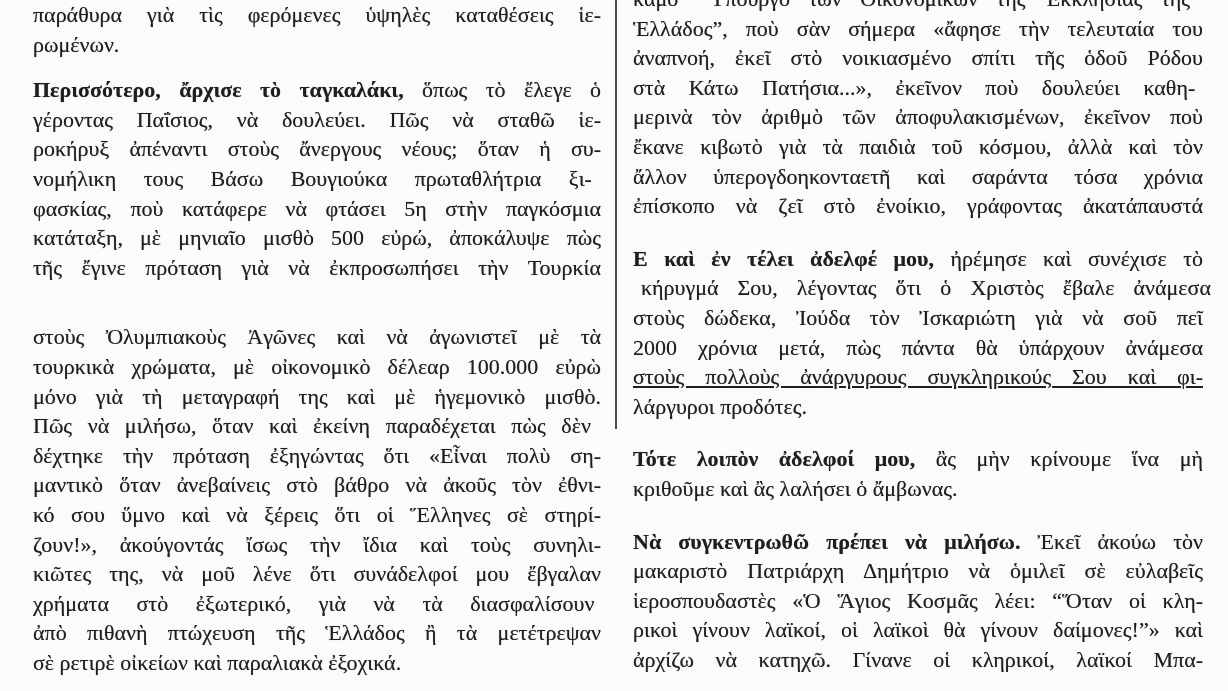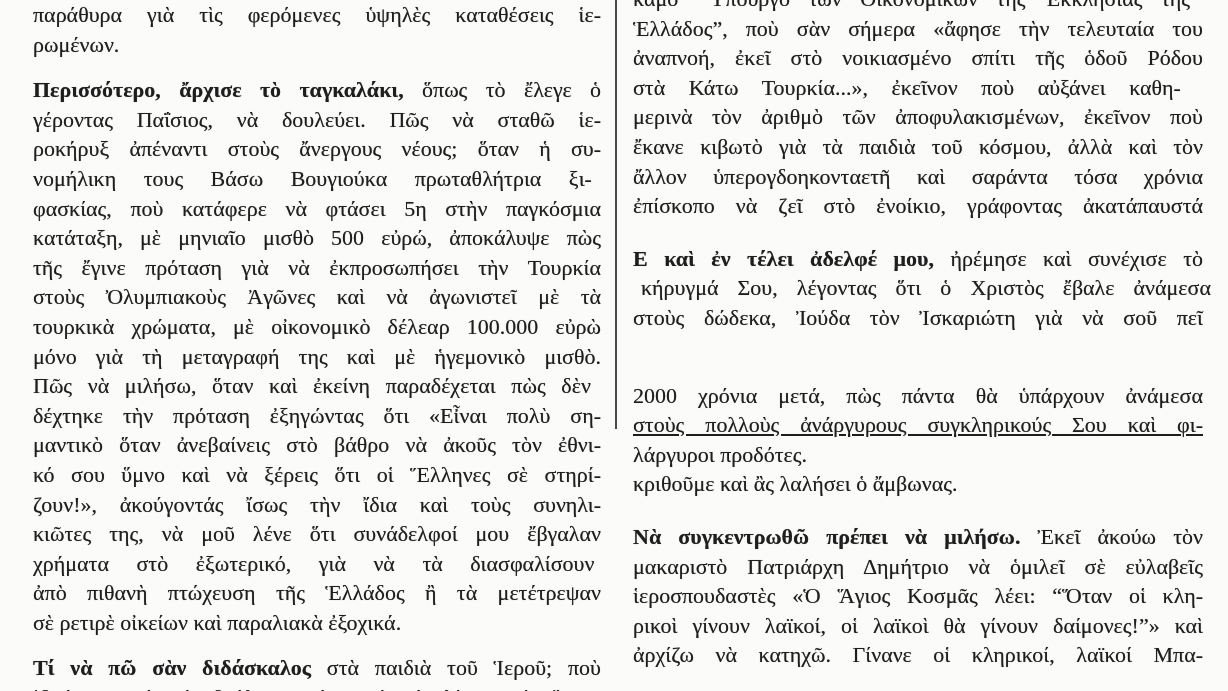--- a/index.html
+++ b/index.html
@@ -49,51 +49,52 @@
   <div class="col col-left">
       <div class="line" style="word-spacing: 19.4792px;"><span class="inner"><span>παράθυρα γιὰ τὶς φερόμενες ὑψηλὲς καταθέσεις ἱε-</span></span></div>
       <div class="line last"><span class="inner"><span>ρωμένων.</span></span></div>
       <div class="line para" style="word-spacing: 12.8616px;"><span class="inner"><b>Περισσότερο, ἄρχισε τὸ ταγκαλάκι,</b><span> ὅπως τὸ ἔλεγε ὁ</span></span></div>
       <div class="line" style="word-spacing: 18.2478px;"><span class="inner"><span>γέροντας Παΐσιος, νὰ δουλεύει. Πῶς νὰ σταθῶ ἱε-</span></span></div>
       <div class="line" style="word-spacing: 14.7254px;"><span class="inner"><span>ροκήρυξ ἀπέναντι στοὺς ἄνεργους νέους; ὅταν ἡ συ-</span></span></div>
       <div class="line" style="word-spacing: 22px;"><span class="inner"><span>νομήλικη τους Βάσω Βουγιούκα πρωταθλήτρια ξι-</span></span></div>
       <div class="line" style="word-spacing: 13.0647px;"><span class="inner"><span>φασκίας, ποὺ κατάφερε νὰ φτάσει 5η στὴν παγκόσμια</span></span></div>
       <div class="line" style="word-spacing: 11.5938px;"><span class="inner"><span>κατάταξη, μὲ μηνιαῖο μισθὸ 500 εὐρώ, ἀποκάλυψε πὼς</span></span></div>
       <div class="line" style="word-spacing: 14.0446px;"><span class="inner"><span>τῆς ἔγινε πρόταση γιὰ νὰ ἐκπροσωπήσει τὴν Τουρκία</span></span></div>
-      <div class="line" style="word-spacing: 15.9174px;"><span class="inner"><span>στοὺς Ὀλυμπιακοὺς Ἀγῶνες καὶ νὰ ἀγωνιστεῖ μὲ τὰ</span></span></div>
+      <div class="line" style="word-spacing: 15.9174px; margin-top: 40px;"><span class="inner"><span>στοὺς Ὀλυμπιακοὺς Ἀγῶνες καὶ νὰ ἀγωνιστεῖ μὲ τὰ</span></span></div>
       <div class="line" style="word-spacing: 11.6406px;"><span class="inner"><span>τουρκικὰ χρώματα, μὲ οἰκονομικὸ δέλεαρ 100.000 εὐρὼ</span></span></div>
       <div class="line" style="word-spacing: 13.6289px;"><span class="inner"><span>μόνο γιὰ τὴ μεταγραφή της καὶ μὲ ἡγεμονικὸ μισθὸ.</span></span></div>
       <div class="line" style="word-spacing: 10.1597px;"><span class="inner"><span>Πῶς νὰ μιλήσω, ὅταν  καὶ ἐκείνη παραδέχεται πὼς δὲν</span></span></div>
       <div class="line" style="word-spacing: 14.3862px;"><span class="inner"><span>δέχτηκε τὴν πρόταση ἐξηγώντας ὅτι «Εἶναι πολὺ ση-</span></span></div>
       <div class="line" style="word-spacing: 10.6875px;"><span class="inner"><span>μαντικὸ ὅταν ἀνεβαίνεις στὸ βάθρο νὰ ἀκοῦς τὸν ἐθνι-</span></span></div>
       <div class="line" style="word-spacing: 10.9656px;"><span class="inner"><span>κό σου ὕμνο καὶ νὰ ξέρεις ὅτι οἱ Ἕλληνες σὲ στηρί-</span></span></div>
       <div class="line" style="word-spacing: 17.3058px;"><span class="inner"><span>ζουν!», ἀκούγοντάς ἴσως τὴν ἴδια καὶ τοὺς συνηλι-</span></span></div>
       <div class="line" style="word-spacing: 12.4414px;"><span class="inner"><span>κιῶτες της, νὰ μοῦ λένε ὅτι συνάδελφοί μου ἔβγαλαν</span></span></div>
       <div class="line" style="word-spacing: 22px;"><span class="inner"><span>χρήματα στὸ ἐξωτερικό, γιὰ νὰ τὰ διασφαλίσουν</span></span></div>
       <div class="line" style="word-spacing: 14.8415px;"><span class="inner"><span>ἀπὸ πιθανὴ πτώχευση τῆς Ἑλλάδος ἢ τὰ μετέτρεψαν</span></span></div>
       <div class="line last"><span class="inner"><span>σὲ ρετιρὲ οἰκείων καὶ παραλιακὰ ἐξοχικά.</span></span></div>
       <div class="line para" style="word-spacing: 10.3264px;"><span class="inner"><b>Τί νὰ πῶ σὰν διδάσκαλος</b><span> στὰ παιδιὰ τοῦ Ἱεροῦ; ποὺ</span></span></div>
       <div class="line" style="word-spacing: 12.526px;"><span class="inner"><span>ἱδρώνουν νὰ τὰ βγάλουν πέρα μὲ τὰ λίγα ποὺ ἔχουν</span></span></div>
     </div>
   <div class="divider"></div>
   <div class="col col-right">
       <div class="line" style="word-spacing: 12.9732px;"><span class="inner"><span>καμο  “Ὑπουργὸ τῶν Οἰκονομικῶν τῆς Ἐκκλησίας τῆς</span></span></div>
       <div class="line" style="word-spacing: 12.5804px;"><span class="inner"><span>Ἑλλάδος”, ποὺ σὰν σήμερα «ἄφησε τὴν τελευταία του</span></span></div>
       <div class="line" style="word-spacing: 14.5089px;"><span class="inner"><span>ἀναπνοή, ἐκεῖ στὸ νοικιασμένο σπίτι τῆς ὁδοῦ Ρόδου</span></span></div>
-      <div class="line" style="word-spacing: 17.9397px;"><span class="inner"><span>στὰ Κάτω Τουρκία...», ἐκεῖνον ποὺ  αὐξάνει καθη-</span></span></div>
+      <div class="line" style="word-spacing: 17.9397px;"><span class="inner"><span>στὰ Κάτω Πατήσια...», ἐκεῖνον ποὺ  δουλεύει καθη-</span></span></div>
       <div class="line" style="word-spacing: 14.0339px;"><span class="inner"><span>μερινὰ τὸν ἀριθμὸ τῶν ἀποφυλακισμένων, ἐκεῖνον ποὺ</span></span></div>
       <div class="line" style="word-spacing: 10.816px;"><span class="inner"><span>ἔκανε κιβωτὸ γιὰ τὰ παιδιὰ τοῦ κόσμου, ἀλλὰ καὶ τὸν</span></span></div>
       <div class="line" style="word-spacing: 20.8938px;"><span class="inner"><span>ἄλλον ὑπερογδοηκονταετῆ καὶ σαράντα τόσα χρόνια</span></span></div>
       <div class="line" style="word-spacing: 15.5156px;"><span class="inner"><span>ἐπίσκοπο νὰ ζεῖ στὸ ἐνοίκιο, γράφοντας ἀκατάπαυστά</span></span></div>
       <div class="line para" style="word-spacing: 10.9878px;"><span class="inner"><b>Ε καὶ ἐν τέλει ἀδελφέ μου,</b><span> ἠρέμησε καὶ συνέχισε τὸ</span></span></div>
       <div class="line" style="word-spacing: 13.5558px; margin-left: 8px;"><span class="inner"><span>κήρυγμά Σου, λέγοντας ὅτι ὁ Χριστὸς ἔβαλε ἀνάμεσα</span></span></div>
       <div class="line" style="word-spacing: 14.1738px;"><span class="inner"><span>στοὺς δώδεκα, Ἰούδα τὸν Ἰσκαριώτη γιὰ νὰ σοῦ πεῖ</span></span></div>
-      <div class="line" style="word-spacing: 15.5848px; margin-top: 48px;"><span class="inner"><span>2000 χρόνια μετά, πὼς πάντα θὰ ὑπάρχουν ἀνάμεσα</span></span></div>
+      <div class="line" style="word-spacing: 15.5848px;"><span class="inner"><span>2000 χρόνια μετά, πὼς πάντα θὰ ὑπάρχουν ἀνάμεσα</span></span></div>
       <div class="line" style="word-spacing: 15.474px; text-decoration: underline;"><span class="inner"><span>στοὺς πολλοὺς ἀνάργυρους συγκληρικούς Σου καὶ φι-</span></span></div>
       <div class="line last"><span class="inner"><span>λάργυροι προδότες.</span></span></div>
+      <div class="line para" style="word-spacing: 15.0469px;"><span class="inner"><b>Τότε λοιπὸν ἀδελφοί μου,</b><span> ἂς μὴν κρίνουμε ἵνα μὴ</span></span></div>
       <div class="line last"><span class="inner"><span>κριθοῦμε καὶ ἂς λαλήσει ὁ ἄμβωνας.</span></span></div>
       <div class="line para" style="word-spacing: 11.7009px;"><span class="inner"><b>Νὰ συγκεντρωθῶ πρέπει νὰ μιλήσω.</b><span> Ἐκεῖ ἀκούω τὸν</span></span></div>
       <div class="line" style="word-spacing: 14.4583px;"><span class="inner"><span>μακαριστὸ Πατριάρχη Δημήτριο νὰ ὁμιλεῖ σὲ εὐλαβεῖς</span></span></div>
       <div class="line" style="word-spacing: 11.2411px;"><span class="inner"><span>ἱεροσπουδαστὲς «Ὁ Ἅγιος Κοσμᾶς λέει: “Ὅταν οἱ κλη-</span></span></div>
       <div class="line" style="word-spacing: 9.50391px;"><span class="inner"><span>ρικοὶ γίνουν λαϊκοί, οἱ λαϊκοὶ θὰ γίνουν δαίμονες!”» καὶ</span></span></div>
       <div class="line" style="word-spacing: 16.0246px;"><span class="inner"><span>ἀρχίζω νὰ κατηχῶ. Γίνανε οἱ κληρικοί, λαϊκοί Μπα-</span></span></div>
     </div>
 </div>
 
 </body></html>

